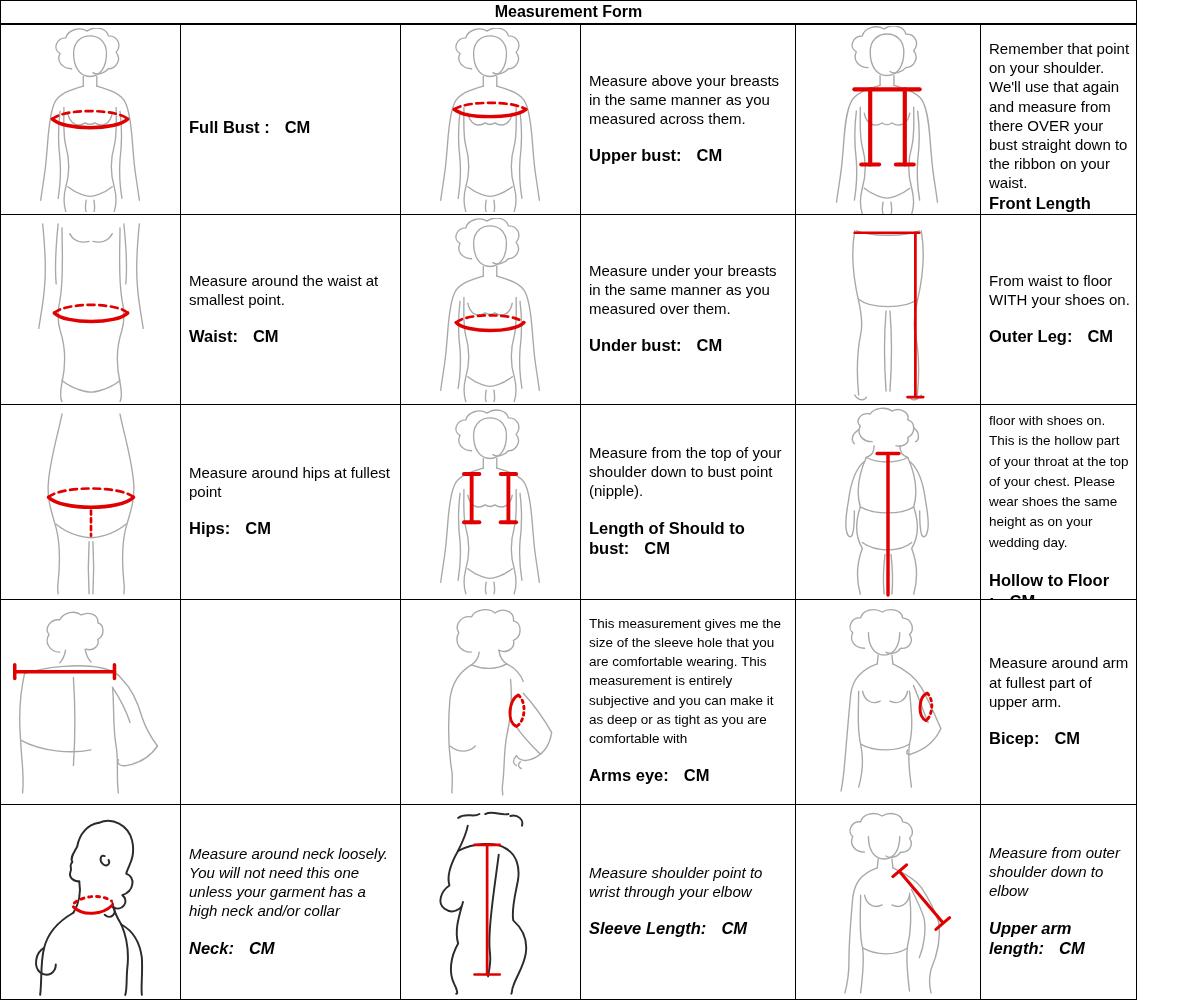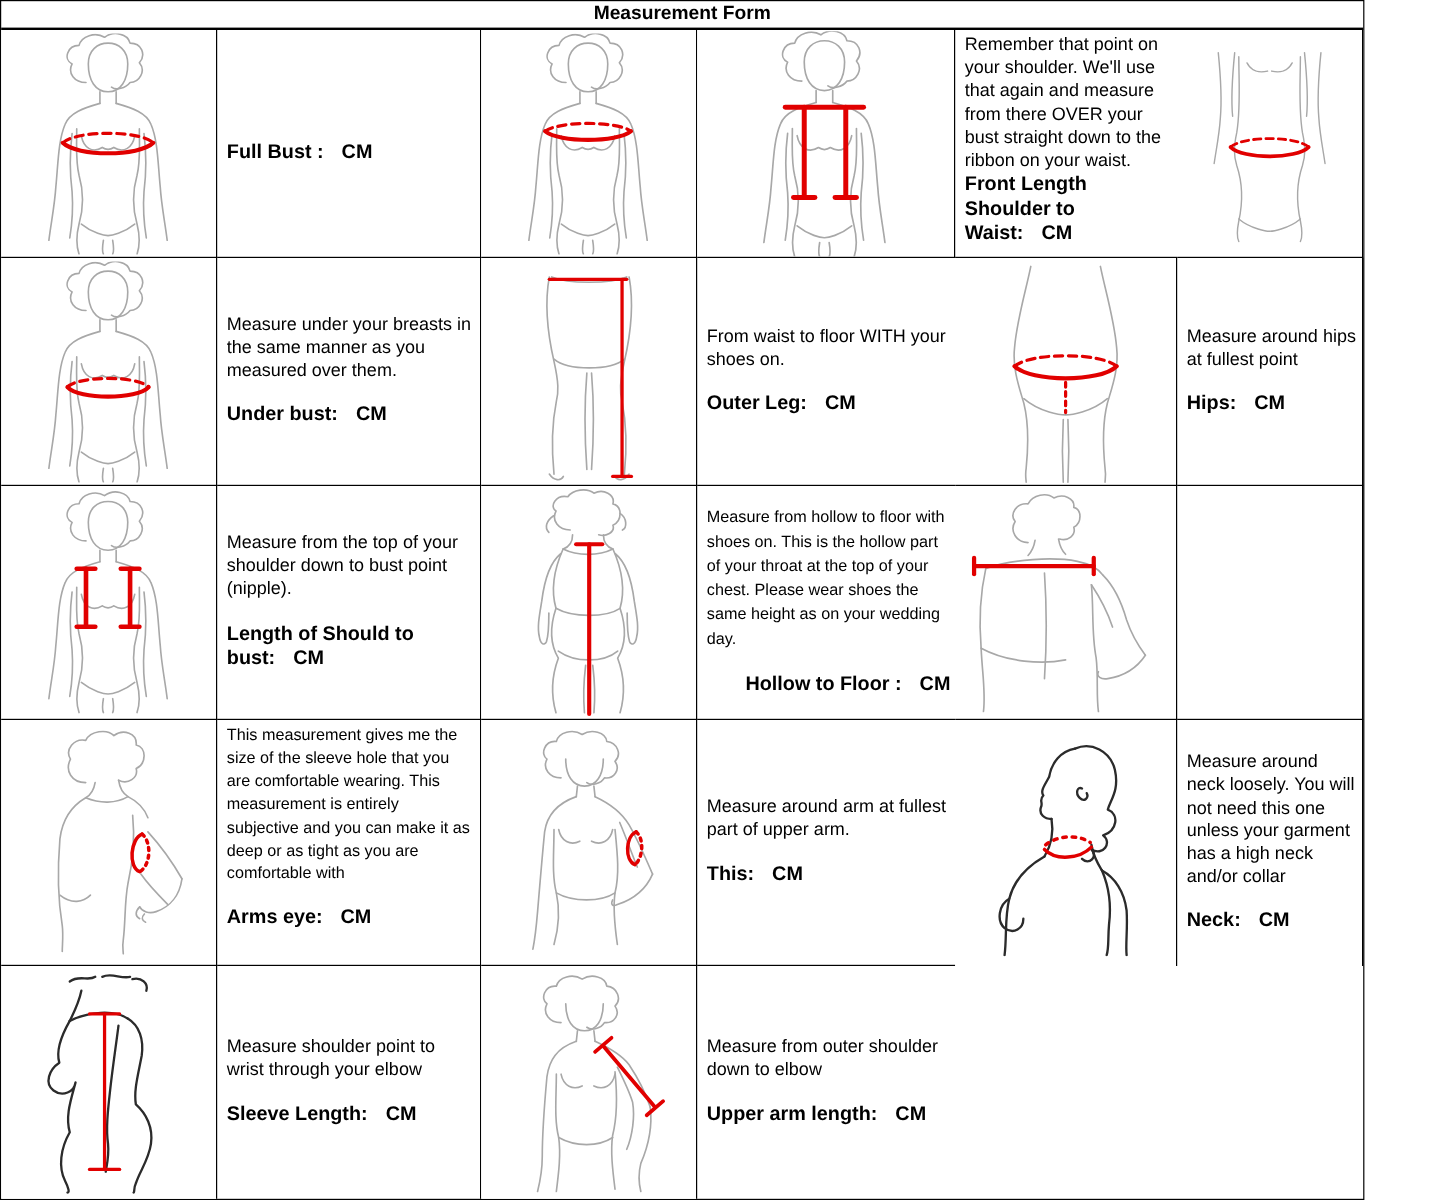--- a/index.html
+++ b/index.html
@@ -5,28 +5,28 @@
   html,body{margin:0;padding:0;background:#fff;}
   body{font-family:"Liberation Sans", sans-serif;color:#000;}
   .form{width:1137px;height:1000px;box-sizing:border-box;border:1px solid #000;
         display:grid;
         grid-template-columns:180px 220px 180px 215px 185px 1fr;
         grid-template-rows:24px 190px 190px 195px 205px 1fr;}
   .header{grid-column:1/-1;display:flex;align-items:center;justify-content:center;
           font-weight:bold;font-size:16px;border-bottom:2px solid #000;box-sizing:border-box;}
   .cell{border-right:1px solid #000;border-bottom:1px solid #000;box-sizing:border-box;overflow:hidden;}
   .cell.lastcol{border-right:none;}
-  .cell.lastrow{border-bottom:none;}
+  .cell.lastrow{border-bottom:none;font-style:italic;}
   .fig{display:flex;align-items:center;justify-content:center;background:#fff;}
   .txt{display:flex;flex-direction:column;justify-content:center;padding:4px 4px 6px 8px;
        font-size:15px;line-height:1.28;}
   .txt p{margin:0;}
   .txt .label{font-weight:bold;font-size:16.5px;margin-top:17px;line-height:1.25;}
   .txt .cm{margin-left:15px;}
-  .txt.topalign{justify-content:flex-start;padding-top:3px;}
+  .txt.topalign{justify-content:flex-start;padding-top:14px;}
   .txt.tightlabel .label{margin-top:0;}
   .txt.small{font-size:13.5px;line-height:1.5;align-items:flex-end;}
   .txt.small2{font-size:13.5px;line-height:1.42;}
   svg{display:block;}
   .body-lines{stroke:#a8a8a8;fill:none;stroke-width:1.4;stroke-linecap:round;stroke-linejoin:round;}
   .body-dark{stroke:#2b2b2b;fill:none;stroke-width:2;stroke-linecap:round;stroke-linejoin:round;}
   .red{stroke:#e10000;fill:none;stroke-linecap:round;}
 </style>
 </head>
 <body>
@@ -175,20 +175,24 @@
   </div>
   <div class="cell fig">
     <svg viewBox="0 0 180 190" width="174" height="184">
       <use href="#g-front-body"></use>
       <g class="red">
           <path d="M52,84 C64,94 114,94 126,84" stroke-width="3.6"></path>
           <path d="M52,84 C64,75 114,75 126,84" stroke-width="2.8" stroke-dasharray="7,5"></path>
         </g>
     </svg>
   </div>
+  <div class="cell txt">
+    <p class="desc">Measure above your breasts in the same manner as you measured across them.</p>
+    <p class="label"><span>Upper bust:</span><span class="cm">CM</span></p>
+  </div>
   <div class="cell fig">
     <svg viewBox="0 0 180 190" width="178" height="188">
       <use href="#g-front-body"></use>
       <g class="red" stroke-width="4.2">
           <path d="M56,64 L122,64"></path>
           <path d="M72,64 L72,140"></path>
           <path d="M107,64 L107,140"></path>
           <path d="M63,140 L81,140"></path>
           <path d="M98,140 L116,140"></path>
         </g>
@@ -200,20 +204,24 @@
   </div>
 
   <div class="cell fig">
     <svg viewBox="0 0 180 190" width="174" height="184">
       <use href="#g-waist-body"></use>
       <g class="red">
           <path d="M52,98 C64,110 116,110 128,98" stroke-width="3.6"></path>
           <path d="M52,98 C64,87 116,87 128,98" stroke-width="2.8" stroke-dasharray="7,5"></path>
         </g>
     </svg>
+  </div>
+  <div class="cell txt">
+    <p class="desc">Measure around the waist at smallest point.</p>
+    <p class="label"><span>Waist:</span><span class="cm">CM</span></p>
   </div>
   <div class="cell fig">
     <svg viewBox="0 0 180 190" width="174" height="184">
       <use href="#g-front-body"></use>
       <g class="red">
           <path d="M54,108 C64,119 114,119 124,108" stroke-width="3.6"></path>
           <path d="M54,108 C64,98 114,98 124,108" stroke-width="2.8" stroke-dasharray="7,5"></path>
         </g>
     </svg>
   </div>
@@ -310,21 +318,21 @@
     <svg viewBox="0 0 180 190" width="176" height="196">
       <use href="#g-bicep-body"></use>
       <g class="red" stroke-width="3">
           <path d="M130,86 C121,90 120,110 129,114"></path>
           <path d="M130,86 C137,92 136,108 129,114" stroke-dasharray="2.5,4"></path>
         </g>
     </svg>
   </div>
   <div class="cell txt lastcol">
     <p class="desc">Measure around arm at fullest part of upper arm.</p>
-    <p class="label"><span>This:</span><span class="cm">CM</span></p>
+    <p class="label"><span>Bicep:</span><span class="cm">CM</span></p>
   </div>
 
   <div class="cell fig lastrow">
     <svg viewBox="0 0 180 190" width="176" height="188">
       <use href="#g-neck-body"></use>
       <g class="red" stroke-width="3">
           <path d="M72,100 C82,110 102,108 112,98"></path>
           <path d="M73,96 C83,88 101,87 111,94" stroke-dasharray="3,5"></path>
         </g>
     </svg>

